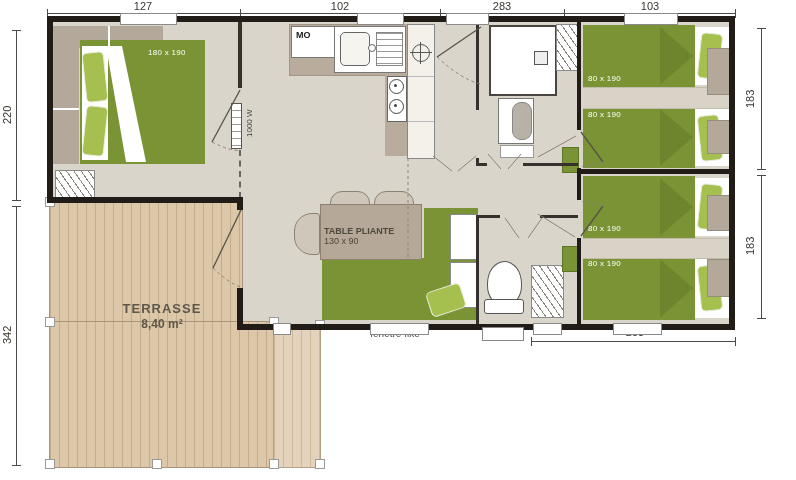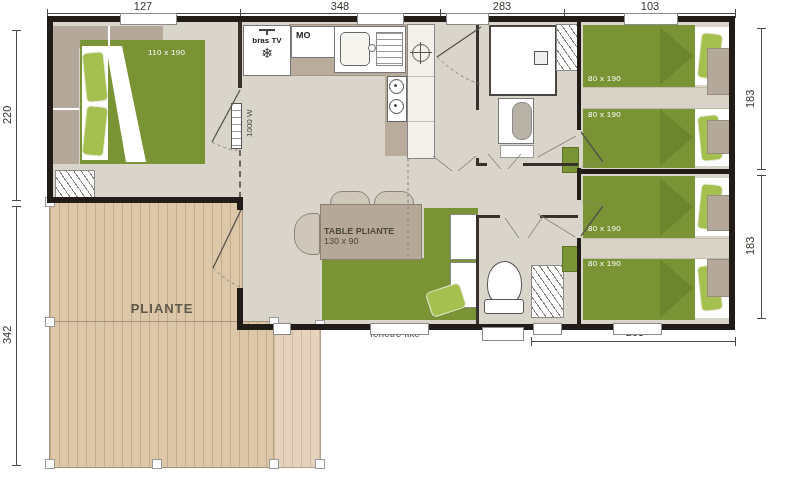--- a/index.html
+++ b/index.html
@@ -34,21 +34,21 @@
   svg.overlay{position:absolute;left:0;top:0;z-index:8;pointer-events:none;}
   .burner{width:13px;height:13px;border:1.5px solid #444;border-radius:50%;background:#fff;position:absolute;}
   .burner>div{position:absolute;left:4px;top:4px;width:3px;height:3px;background:#444;border-radius:50%;}
 </style>
 </head>
 <body>
 
 <div class="canvas">
 
   <div class="abs dim-label" style="left:113px;top:0;width:60px;">127</div>
-  <div class="abs dim-label" style="left:310px;top:0;width:60px;">348</div>
+  <div class="abs dim-label" style="left:310px;top:0;width:60px;">102</div>
   <div class="abs dim-label" style="left:472px;top:0;width:60px;">283</div>
   <div class="abs dim-label" style="left:620px;top:0;width:60px;">103</div>
   <div class="abs dimh" style="left:47px;top:13px;width:688px;"></div>
   <div class="abs tickv" style="left:47px;top:9px;"></div>
   <div class="abs tickv" style="left:240px;top:9px;"></div>
   <div class="abs tickv" style="left:440px;top:9px;"></div>
   <div class="abs tickv" style="left:564px;top:9px;"></div>
   <div class="abs tickv" style="left:735px;top:9px;"></div>
 
   <div class="abs dim-label vtext" style="left:1px;top:90px;height:50px;width:13px;">220</div>
@@ -81,21 +81,22 @@
   <div class="abs deck" style="left:49px;top:321px;width:224px;height:145px;"></div>
   <div class="abs deck2" style="left:273px;top:324px;width:46px;height:142px;"></div>
   <div class="abs post" style="left:45px;top:197px;"></div>
   <div class="abs post" style="left:45px;top:317px;"></div>
   <div class="abs post" style="left:45px;top:459px;"></div>
   <div class="abs post" style="left:152px;top:459px;"></div>
   <div class="abs post" style="left:269px;top:317px;"></div>
   <div class="abs post" style="left:269px;top:459px;"></div>
   <div class="abs post" style="left:315px;top:320px;"></div>
   <div class="abs post" style="left:315px;top:459px;"></div>
-  <div class="abs txt-brown" style="left:100px;top:301px;width:124px;text-align:center;font-size:13px;font-weight:700;letter-spacing:1px;z-index:5;">PLIANTE</div>
+  <div class="abs txt-brown" style="left:100px;top:301px;width:124px;text-align:center;font-size:13px;font-weight:700;letter-spacing:1px;z-index:5;">TERRASSE</div>
+  <div class="abs txt-brown" style="left:100px;top:317px;width:124px;text-align:center;font-size:12px;font-weight:700;z-index:5;">8,40 m²</div>
 
   <div class="abs wall" style="left:47px;top:16px;width:688px;height:6px;"></div>
   <div class="abs wall" style="left:729px;top:16px;width:6px;height:314px;"></div>
   <div class="abs wall" style="left:47px;top:16px;width:6px;height:187px;"></div>
   <div class="abs wall" style="left:47px;top:197px;width:196px;height:6px;"></div>
   <div class="abs wall" style="left:237px;top:197px;width:6px;height:13px;"></div>
   <div class="abs wall" style="left:237px;top:288px;width:6px;height:42px;"></div>
   <div class="abs wall" style="left:237px;top:324px;width:498px;height:6px;"></div>
 
   <div class="abs window" style="left:120px;top:13px;width:55px;height:10px;"></div>
@@ -125,33 +126,26 @@
 
   <div class="abs gray" style="left:53px;top:26px;width:110px;height:22px;"></div>
   <div class="abs" style="left:108px;top:26px;width:2px;height:22px;background:#fff;z-index:3;"></div>
   <div class="abs gray" style="left:53px;top:48px;width:26px;height:116px;"></div>
   <div class="abs" style="left:53px;top:108px;width:26px;height:2px;background:#fff;z-index:3;"></div>
   <div class="abs hatch" style="left:55px;top:170px;width:38px;height:26px;"></div>
   <div class="abs bed" style="left:80px;top:40px;width:125px;height:124px;"></div>
   <div class="abs pillowzone" style="left:82px;top:46px;width:26px;height:114px;"></div>
   <div class="abs pillow" style="left:84px;top:52px;width:20px;height:48px;transform:rotate(-6deg);"></div>
   <div class="abs pillow" style="left:84px;top:106px;width:20px;height:48px;transform:rotate(6deg);"></div>
-  <div class="abs bedlabel" style="left:148px;top:48px;">110 x 190</div>
+  <div class="abs bedlabel" style="left:148px;top:48px;">180 x 190</div>
   <div class="abs whitebox" style="left:231px;top:103px;width:9px;height:44px;background-image:repeating-linear-gradient(180deg,transparent 0 6px,#999 6px 7px);border-color:#555;z-index:6;"></div>
   <div class="abs vtext" style="left:245px;top:97px;height:52px;width:11px;font-size:8px;color:#444;z-index:5;">1000 W</div>
 
   <div class="abs counter" style="left:289px;top:24px;width:118px;height:50px;border:1px solid #a39684;"></div>
   <div class="abs counter" style="left:385px;top:24px;width:22px;height:132px;"></div>
-  <div class="abs whitebox" style="left:243px;top:25px;width:46px;height:49px;text-align:center;">
-    <div style="width:16px;height:5px;border-top:2px solid #444;margin:3px auto 0;position:relative;">
-      <div style="position:absolute;left:7px;top:0;width:2px;height:4px;background:#444;"></div>
-    </div>
-    <div style="font-size:8px;font-weight:700;color:#222;">bras TV</div>
-    <div style="font-size:14px;color:#333;line-height:16px;">❄</div>
-  </div>
   <div class="abs whitebox" style="left:291px;top:26px;width:43px;height:30px;">
     <div style="font-size:9px;font-weight:700;color:#222;padding:3px 0 0 4px;">MO</div>
   </div>
   <div class="abs whitebox" style="left:334px;top:26px;width:70px;height:45px;">
     <div style="position:absolute;left:5px;top:5px;width:28px;height:32px;border:1px solid #666;border-radius:5px;background:#f6f4ef;"></div>
     <div style="position:absolute;left:33px;top:17px;width:6px;height:6px;border:1px solid #666;border-radius:50%;background:#fff;"></div>
     <div style="position:absolute;left:41px;top:5px;width:25px;height:32px;border:1px solid #888;background-image:repeating-linear-gradient(180deg,#9a9a9a 0 1px,transparent 1px 6px);"></div>
   </div>
   <div class="abs whitebox" style="left:387px;top:76px;width:18px;height:44px;border-color:#666;"></div>
   <div class="burner" style="left:389px;top:79px;z-index:4;">

